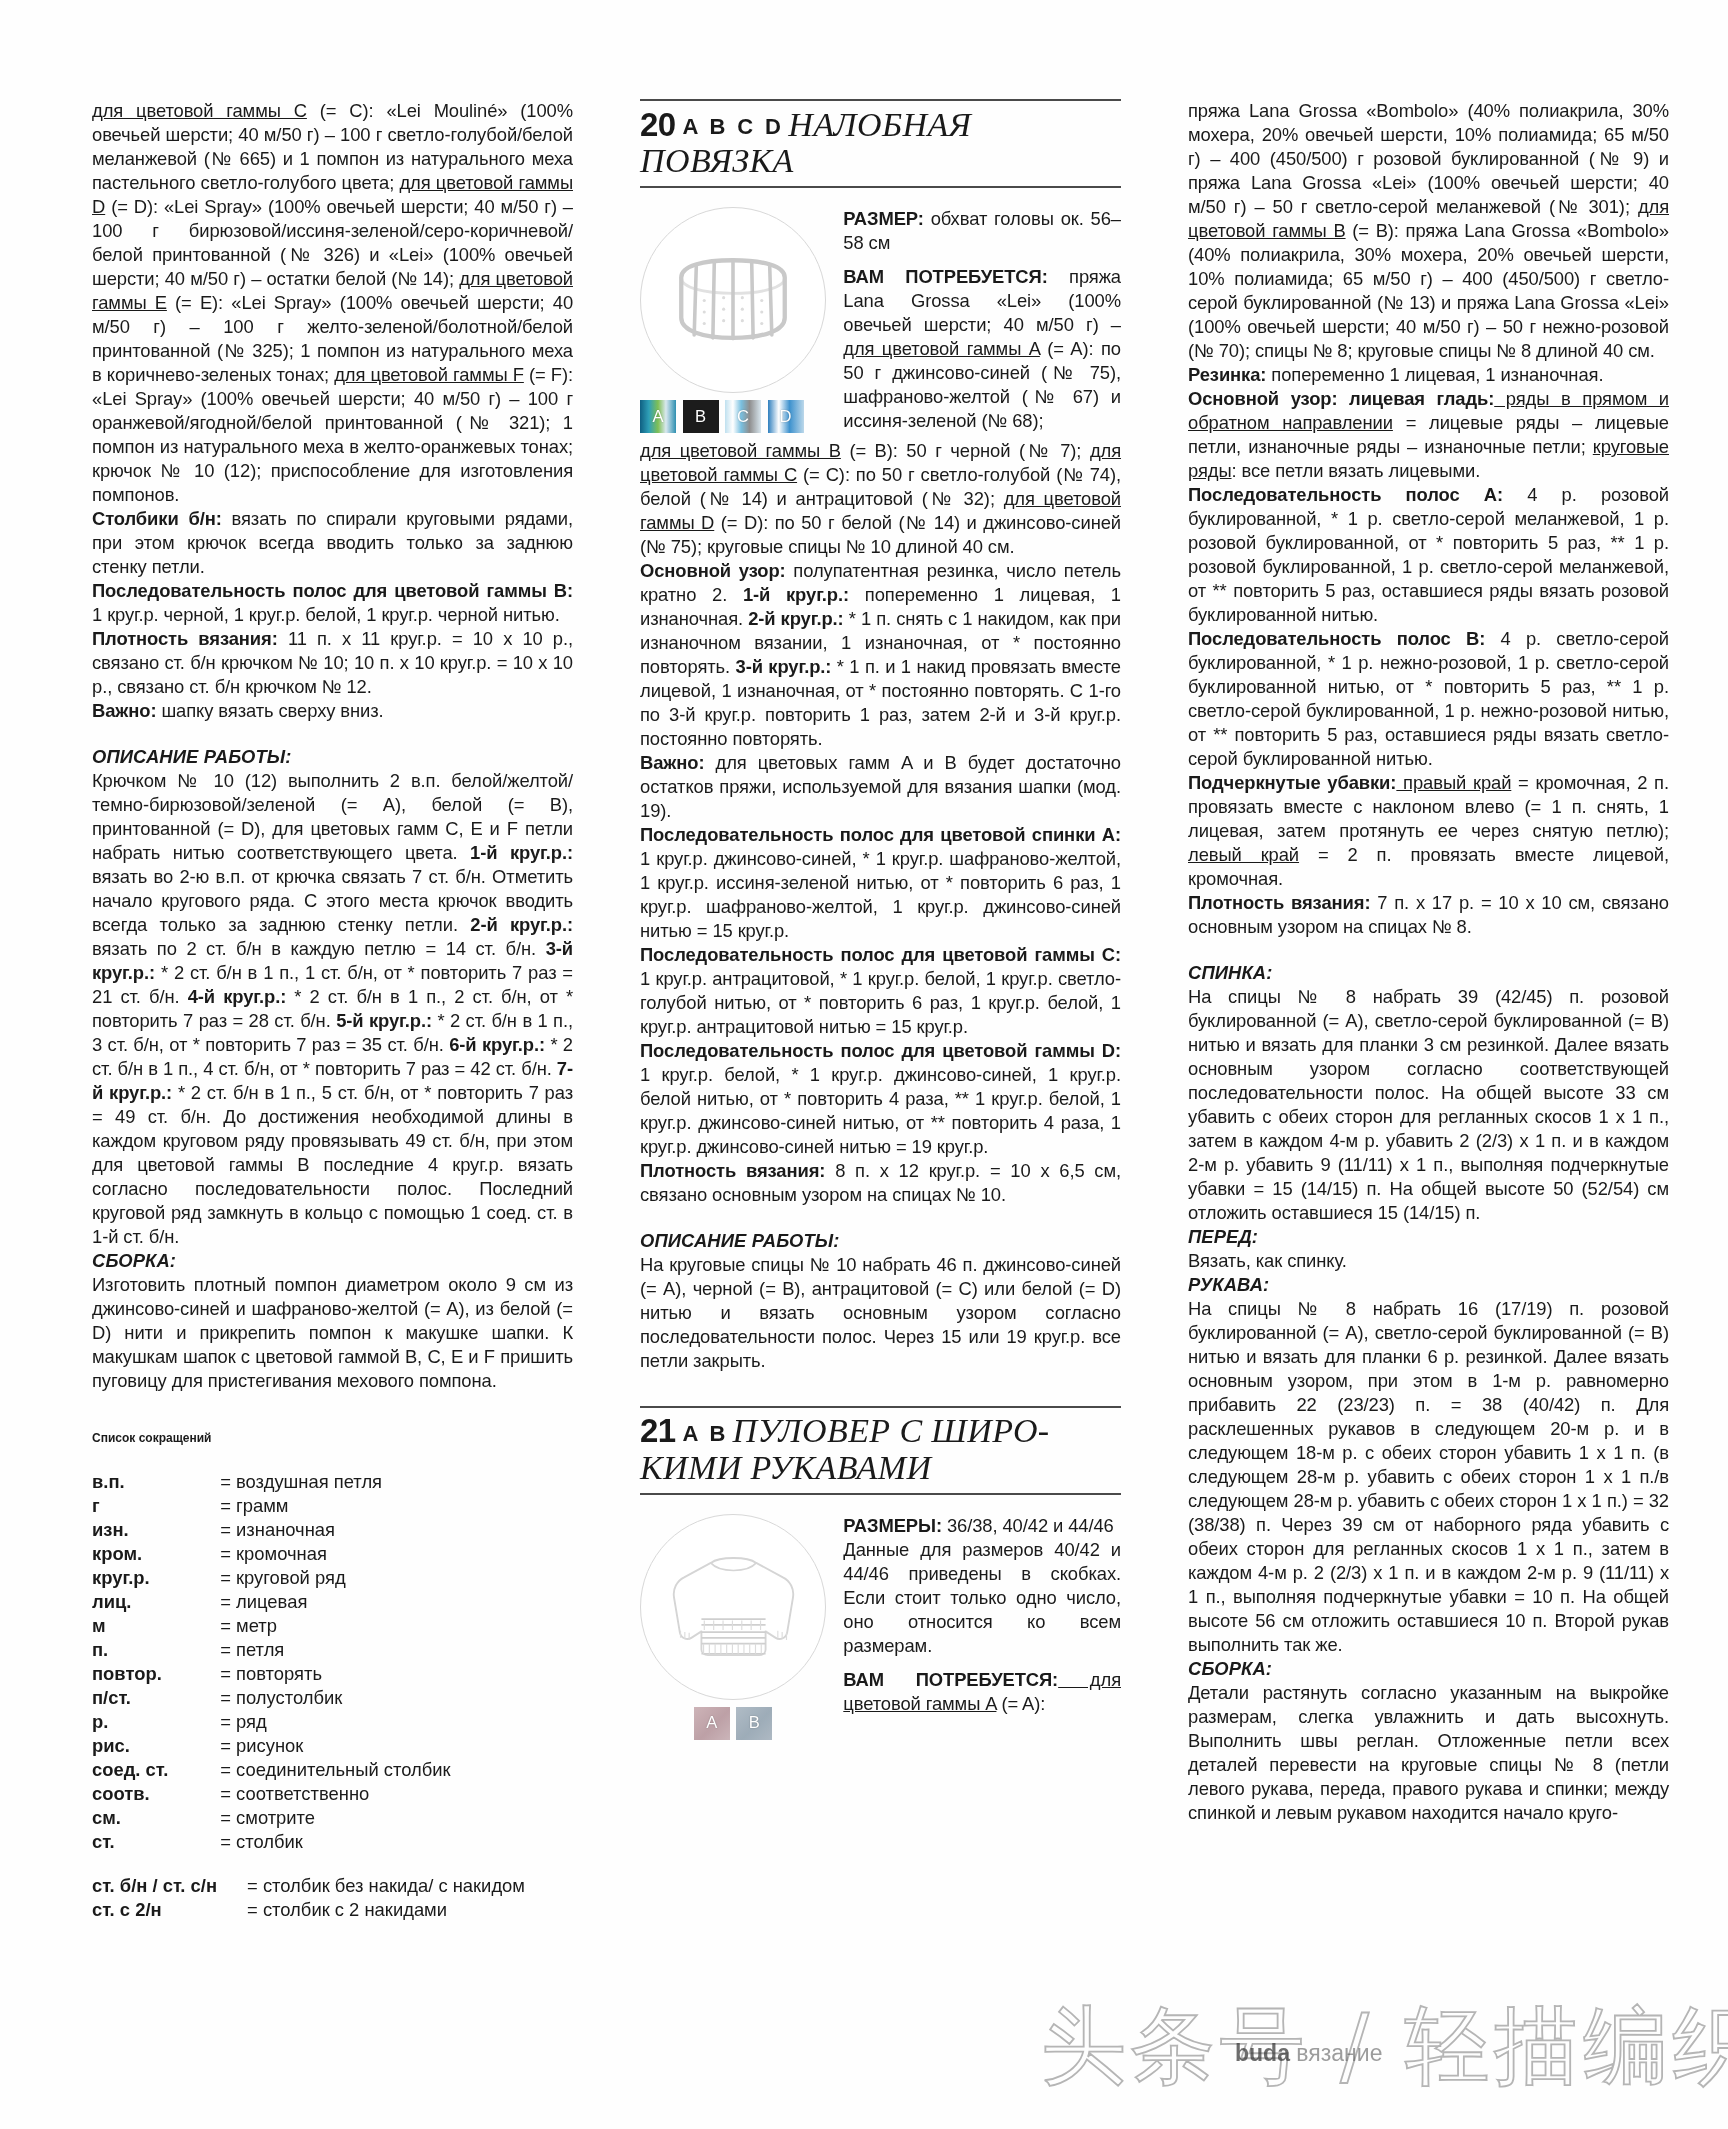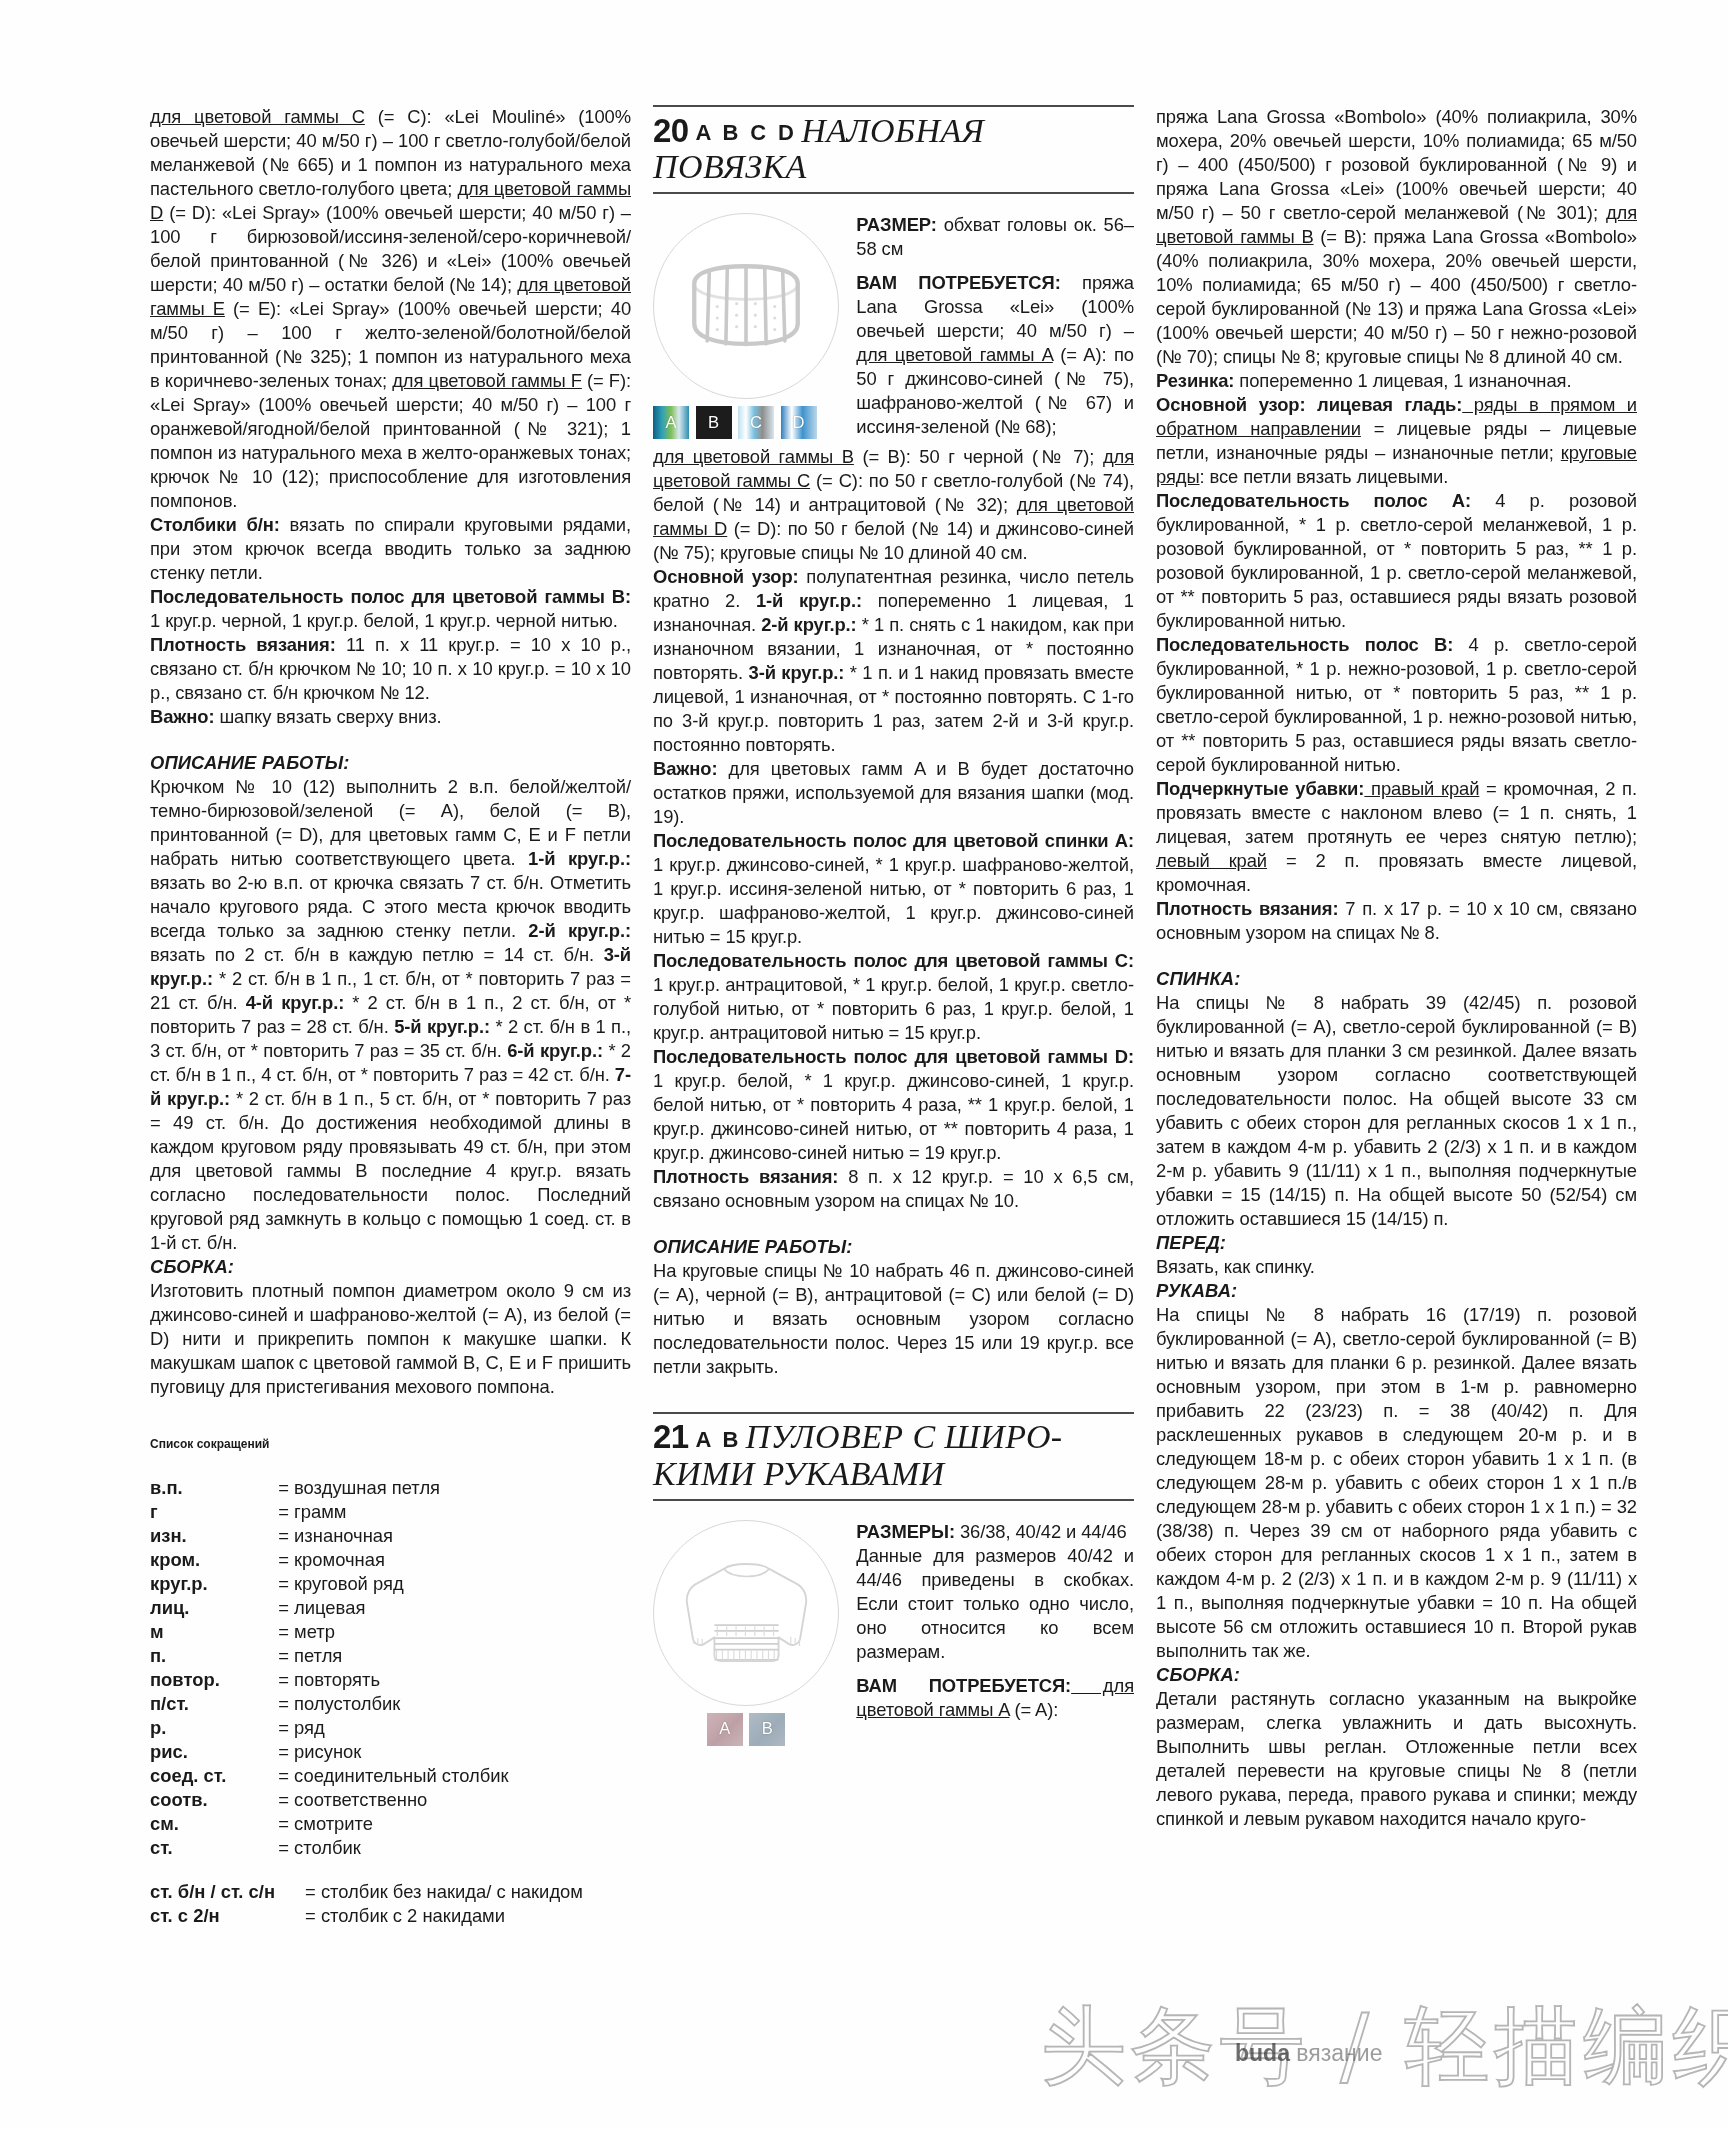--- a/index.html
+++ b/index.html
@@ -21,26 +21,25 @@
     position: absolute;
     left: 0; top: 0;
     width: 1728px;
     height: 2129px;
     background: #fefefe;
   }
 
   .columns {
     position: absolute;
     left: 92px;
-    top: 105px;
+    top: 99px;
     width: 1545px;
     display: flex;
-    gap: 22px;
+    gap: 67px;
     align-items: flex-start;
-    justify-content: flex-end;
   }
 
   .col {
     width: 481px;
     flex: 0 0 481px;
   }
 
   
   p, .para {
     margin: 0 0 0px 0;

